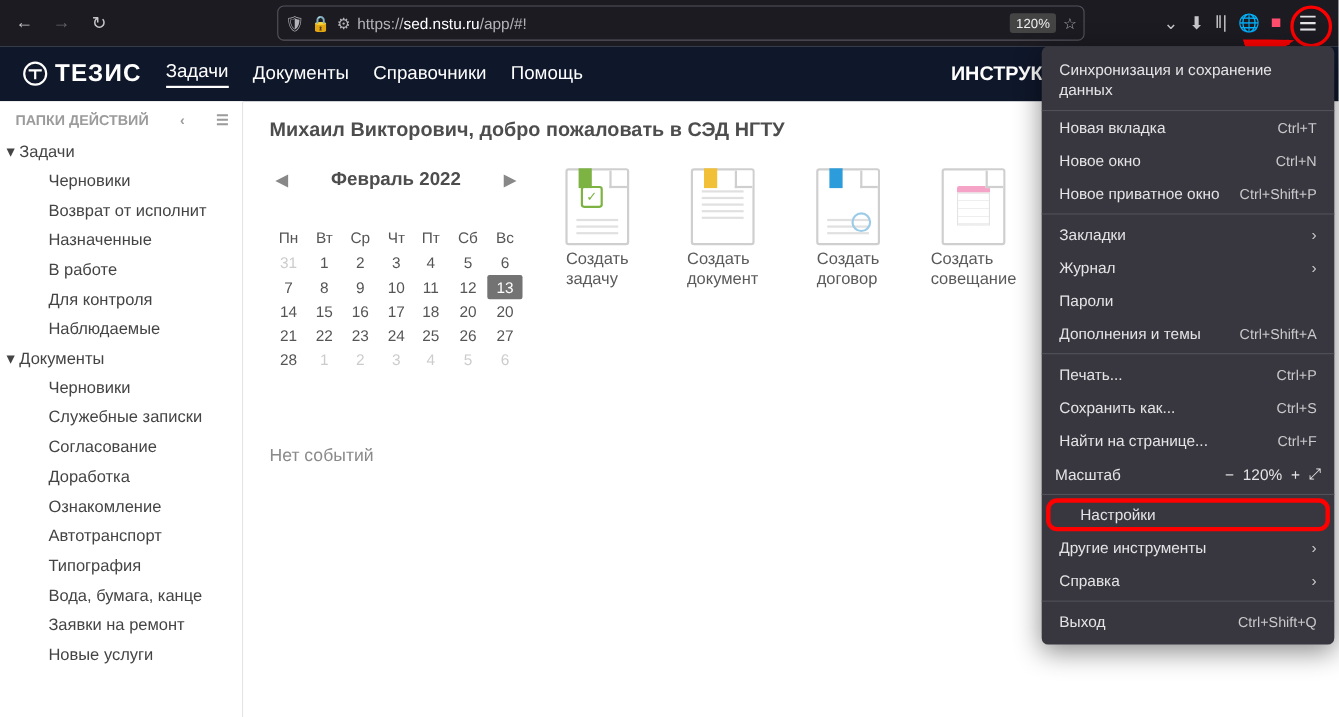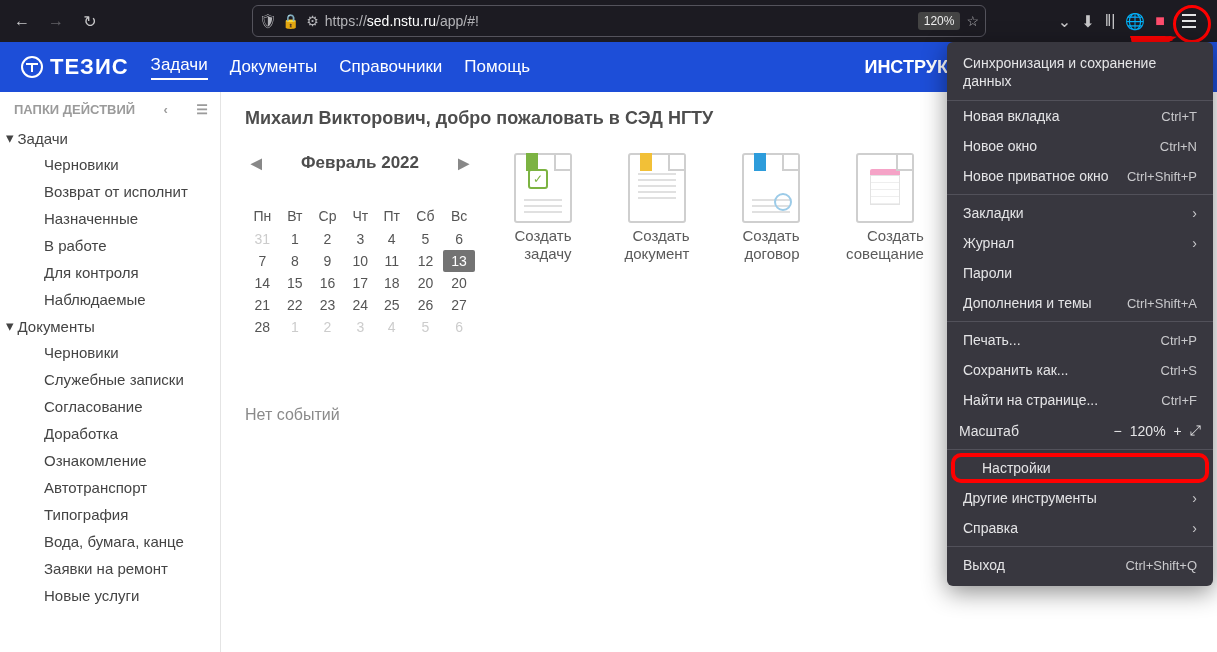--- a/index.html
+++ b/index.html
@@ -13,21 +13,21 @@
   .addr .url .host { color:#fff; }
   .zoom { background:#444; font-size:12px; padding:2px 6px; border-radius:3px; color:#eee; }
   .star { color:#b4b4b8; }
   .right-icons { margin-left:auto; display:flex; align-items:center; gap:10px; padding:0 14px; font-size:16px; }
   .hamburger { width:28px; height:28px; border-radius:6px; display:flex; align-items:center; justify-content:center; }
   .arrow-annot { position:absolute; right:30px; top:36px; pointer-events:none; }
   .hamburger-circle { position:absolute; right:6px; top:5px; width:32px; height:32px; border:3px solid #ff0000; border-radius:50%; pointer-events:none; }
 
   
   .app { display:flex; flex-direction:column; height:610px; }
-  .app-header { background:#1d4ed8; height:50px; display:flex; align-items:center; color:#fff; padding:0 20px; gap:22px; font-size:17px; }
+  .app-header { background:#0f172a; height:50px; display:flex; align-items:center; color:#fff; padding:0 20px; gap:22px; font-size:17px; }
   .logo { display:flex; align-items:center; gap:6px; font-weight:bold; font-size:22px; letter-spacing:1px; }
   .nav-link { cursor:pointer; }
   .nav-link.active { border-bottom:2px solid #fff; padding-bottom:3px; }
   .app-header .spacer { flex:1; }
   .instr { font-weight:bold; font-size:18px; }
   .search-ic { width:22px; height:22px; }
   .avatar { width:26px; height:26px; background:#e1e1e1; border-radius:2px; display:flex; align-items:center; justify-content:center; color:#fff; }
   .login-btn { background:#2a2a2a; padding:4px 10px; border-radius:4px; font-size:14px; }
 
   
@@ -59,21 +59,21 @@
   .mark.green { background:#7cb342; }
   .mark.yellow { background:#f2c037; }
   .mark.blue { background:#2d9cdb; }
   .card .lines { position:absolute; bottom:8px; left:8px; right:8px; }
   .card .lines span { display:block; height:2px; background:#e0e0e0; margin-top:4px; }
   .card .checkbox { position:absolute; top:14px; left:12px; width:16px; height:16px; border:2px solid #7cb342; border-radius:3px; display:flex; align-items:center; justify-content:center; color:#7cb342; font-size:12px; }
   .card .seal { position:absolute; bottom:10px; right:6px; width:14px; height:14px; border:2px solid #9ccbe8; border-radius:50%; }
   .card .mini-cal { position:absolute; top:14px; left:12px; right:12px; height:36px; display:flex; flex-direction:column; }
   .mini-cal .mc-head { height:6px; background:#f5a3c7; border-top-left-radius:2px; border-top-right-radius:2px; }
   .mini-cal .mc-body { flex:1; background:repeating-linear-gradient(#fff,#fff 6px,#eee 6px,#eee 7px), repeating-linear-gradient(90deg,#fff,#fff 6px,#eee 6px,#eee 7px); border:1px solid #e3e3e3; }
-  .card-label { text-align:right; font-size:15px; color:#5a5a5a; line-height:1.2; }
+  .card-label { text-align:left; font-size:15px; color:#5a5a5a; line-height:1.2; }
 
   .no-events { text-align:left; color:#8a8a8a; font-size:16px; margin-top:68px; }
 
   
   .ff-menu { position:absolute; right:4px; top:42px; width:266px; background:#38373f; color:#e4e4e6; border-radius:6px; box-shadow:0 6px 24px rgba(0,0,0,.45); font-size:14px; padding:4px 0 6px; z-index:100; }
   .ff-menu .row { display:flex; align-items:center; justify-content:space-between; padding:7px 16px; cursor:pointer; position:relative; }
   .ff-menu .row .shortcut { color:#c9c9cc; font-size:13px; }
   .ff-menu .sep { height:1px; background:#52515a; margin:3px 0; }
   .ff-menu .sync { padding:8px 16px 10px; line-height:1.3; border-bottom:1px solid #52515a; cursor:pointer; }
   .ff-menu .chev { color:#c9c9cc; }

